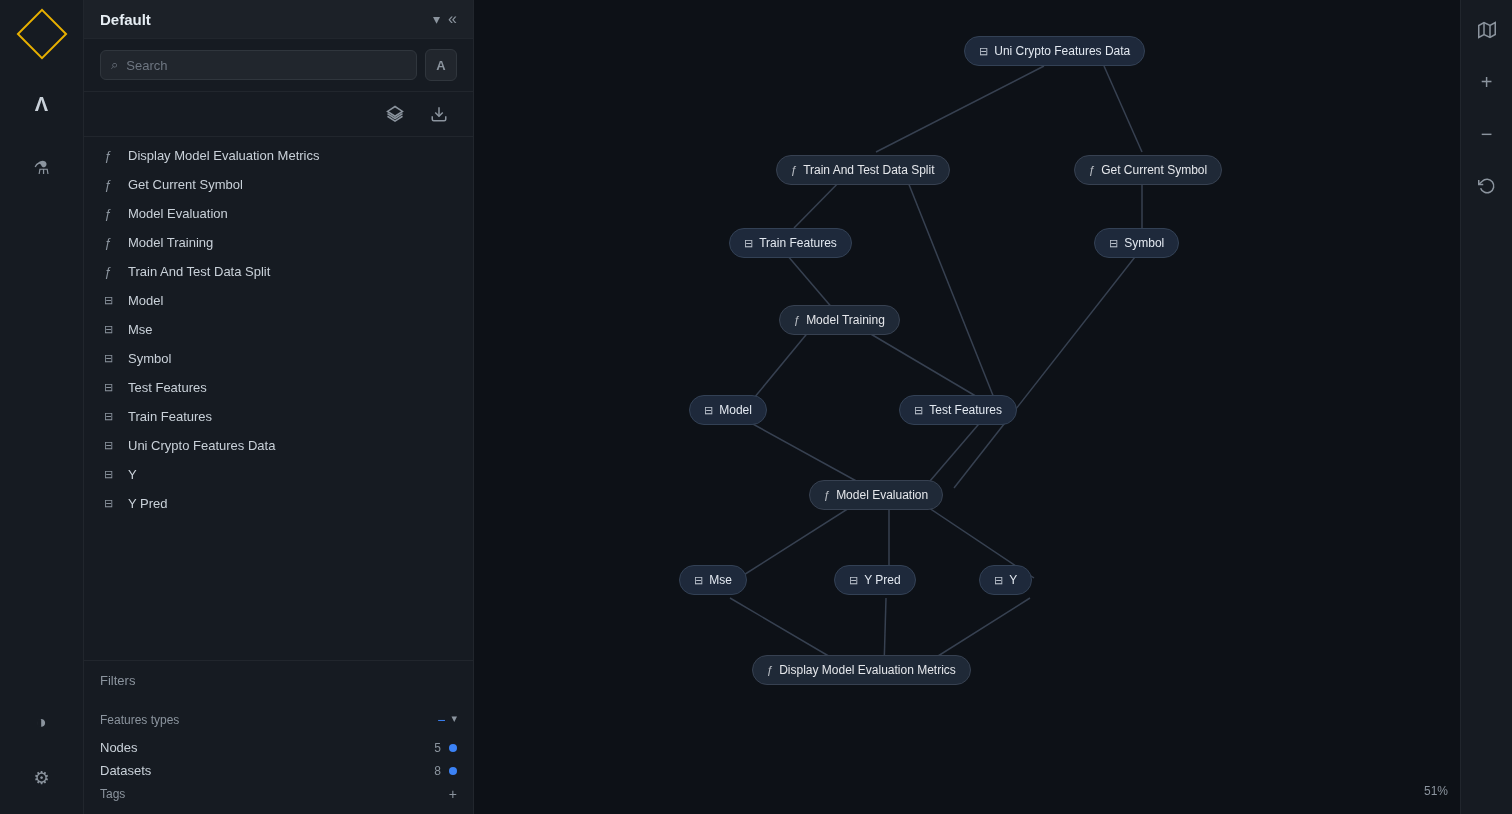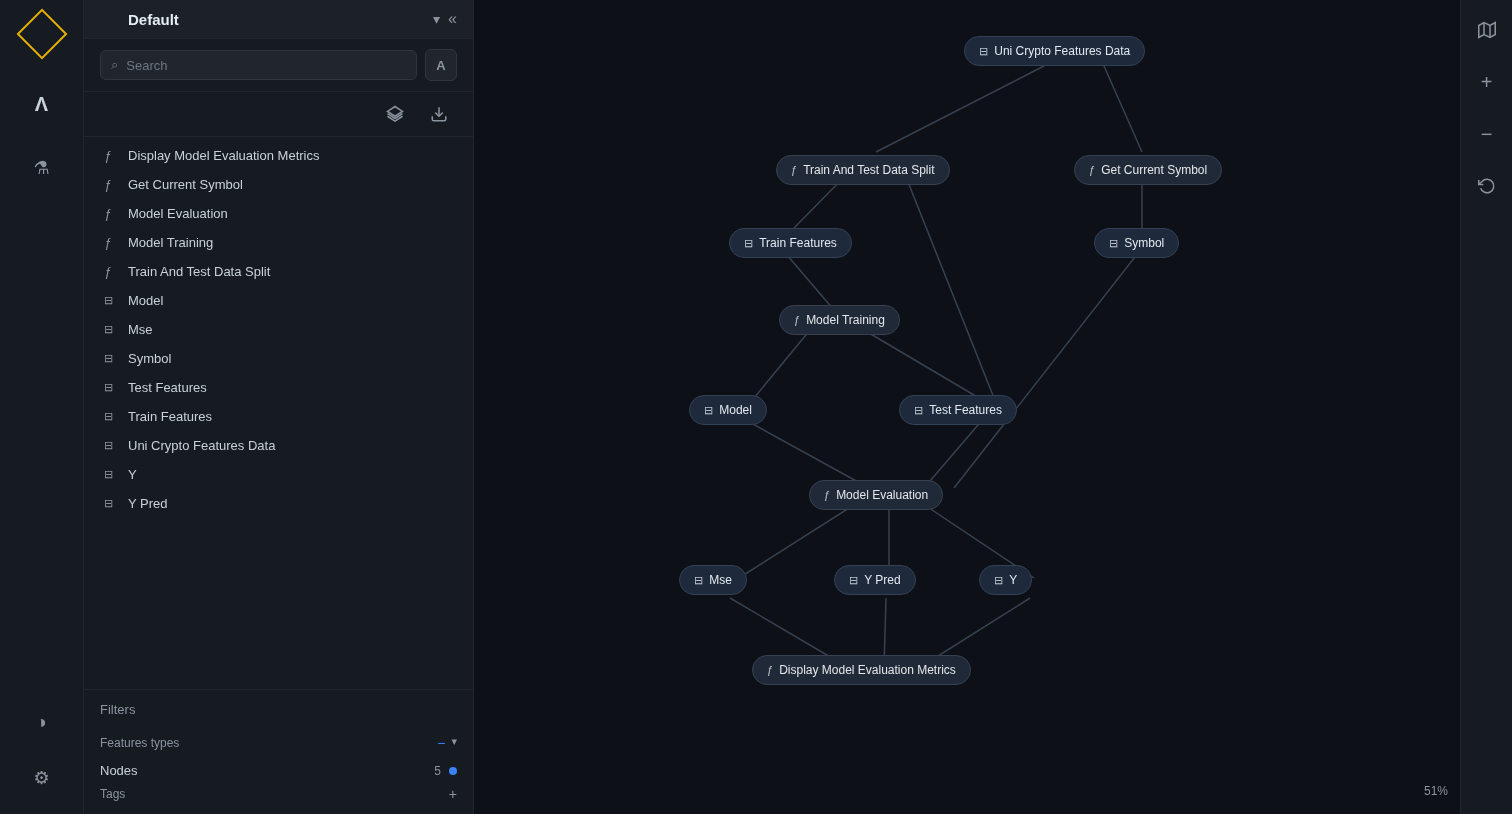--- a/index.html
+++ b/index.html
@@ -67,21 +67,20 @@
       align-items: center;
       justify-content: space-between;
       padding: 10px 16px;
       background: #1c2128;
       border-bottom: 1px solid #21262d;
     }
     .sidebar-title {
       font-size: 15px;
       font-weight: 600;
       color: #e6edf3;
-      margin-left: 28px;
     }
     .sidebar-header-actions {
       display: flex;
       gap: 8px;
       align-items: center;
     }
     .sidebar-chevron {
       color: #8b949e;
       font-size: 14px;
       cursor: pointer;
@@ -159,21 +158,21 @@
 
     
     .filters-section {
       border-top: 1px solid #21262d;
       padding: 12px 16px;
       background: #161b22;
     }
     .filters-title {
       font-size: 13px;
       color: #8b949e;
-      margin-bottom: 10px;
+      margin-bottom: 16px;
     }
     .filter-row {
       display: flex;
       align-items: center;
       justify-content: space-between;
       margin-bottom: 8px;
     }
     .filter-label {
       font-size: 12px;
       color: #8b949e;
@@ -423,20 +422,27 @@
       <span class="filter-label">Features types</span>
       <div class="filter-actions">
         <span class="filter-minus">−</span>
         <span class="filter-chevron">▾</span>
       </div>
     </div>
     <div class="filter-item">
       <span class="filter-item-name">Nodes</span>
       <div class="filter-item-right">
         <span class="filter-count">5</span>
+        <div class="filter-dot"></div>
+      </div>
+    </div>
+    <div class="filter-item">
+      <span class="filter-item-name">Datasets</span>
+      <div class="filter-item-right">
+        <span class="filter-count">8</span>
         <div class="filter-dot"></div>
       </div>
     </div>
     <div class="tags-row">
       <span class="tags-label">Tags</span>
       <span class="tags-plus">+</span>
     </div>
   </div>
 </div>
 

